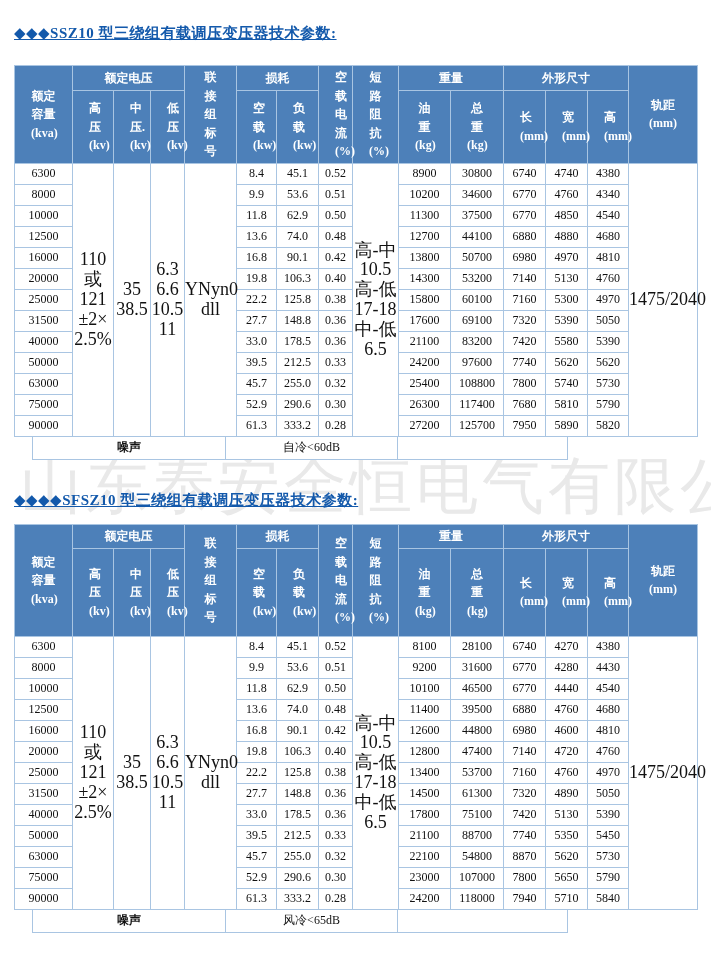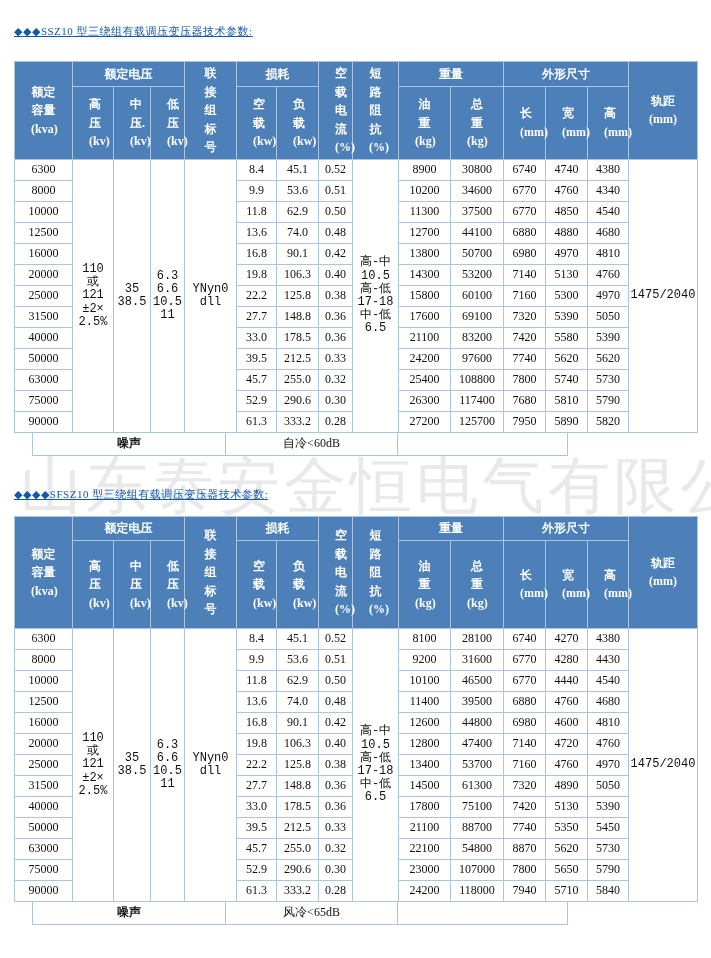--- a/index.html
+++ b/index.html
@@ -14,21 +14,21 @@
   .page { position:relative; width:711px; height:958px; padding:24px 14px 0 14px; }
   .watermark {
     position:absolute; top:444px; left:20px;
     font-size:62px; letter-spacing:4px; white-space:nowrap;
     color:var(--watermark,#e9e9e9);
     z-index:0; font-family:"Liberation Sans","DejaVu Sans",sans-serif;
     font-weight:400; user-select:none;
   }
   .section { position:relative; z-index:1; }
   .sec-title {
-    font-size:11px; font-weight:normal;
+    font-size:15px; font-weight:bold;
     color:var(--title,#1359ab);
     text-decoration:underline;
     margin-bottom:22px; letter-spacing:0.5px;
   }
   .sec-title.second { margin-top:31px; margin-bottom:14px; }
   table.spec {
     border-collapse:collapse; table-layout:fixed;
     width:683px; font-size:12px;
   }
   table.spec th {
@@ -42,21 +42,21 @@
   table.spec tr.h1 { height:24px; }
   table.spec tr.h2 { height:71px; }
   table.spec.t2 tr.h2 { height:88px; }
   table.spec td {
     border:1px solid var(--border,#a9c5e2);
     background:#fff;
     text-align:center; vertical-align:middle;
     height:21px; padding:0; line-height:1.1;
   }
   table.spec tbody tr { height:21px; }
-  td.span-cell { white-space:pre-line; line-height:2.15; font-size:12px;font-family:Liberation Mono, monospace; }
+  td.span-cell { white-space:pre-line; line-height:2.15; font-size:18px; }
   .noise-row {
     margin-left:18px; width:536px; height:23px;
     display:flex; z-index:1; position:relative;
     border:1px solid var(--border,#a9c5e2); border-top:none;
     font-size:12px; background:#fff;
   }
   .noise-label {
     width:193px; border-right:1px solid var(--border,#a9c5e2);
     display:flex; align-items:center; justify-content:center;
     font-weight:bold;

